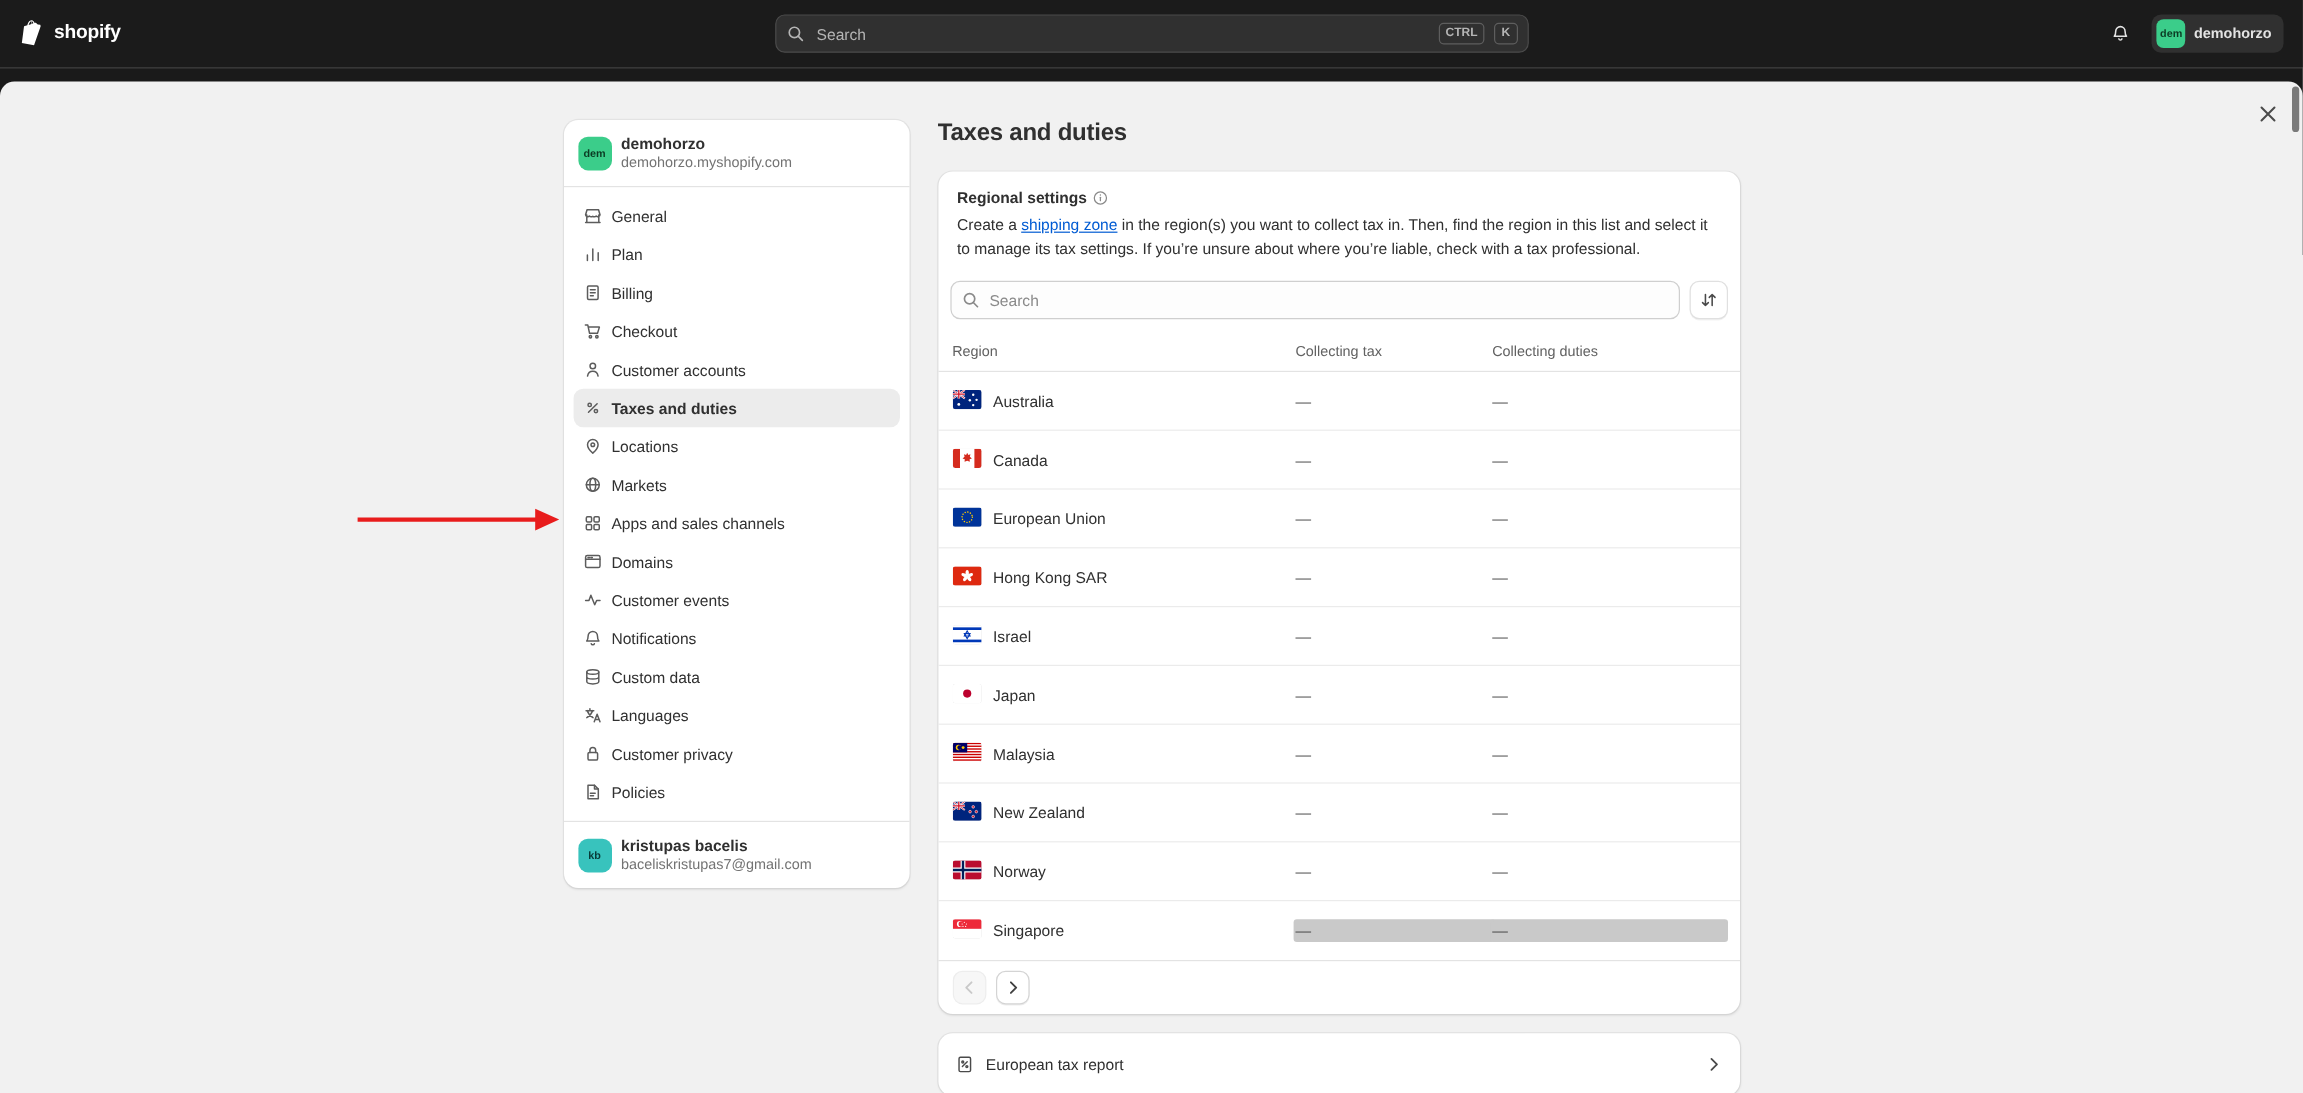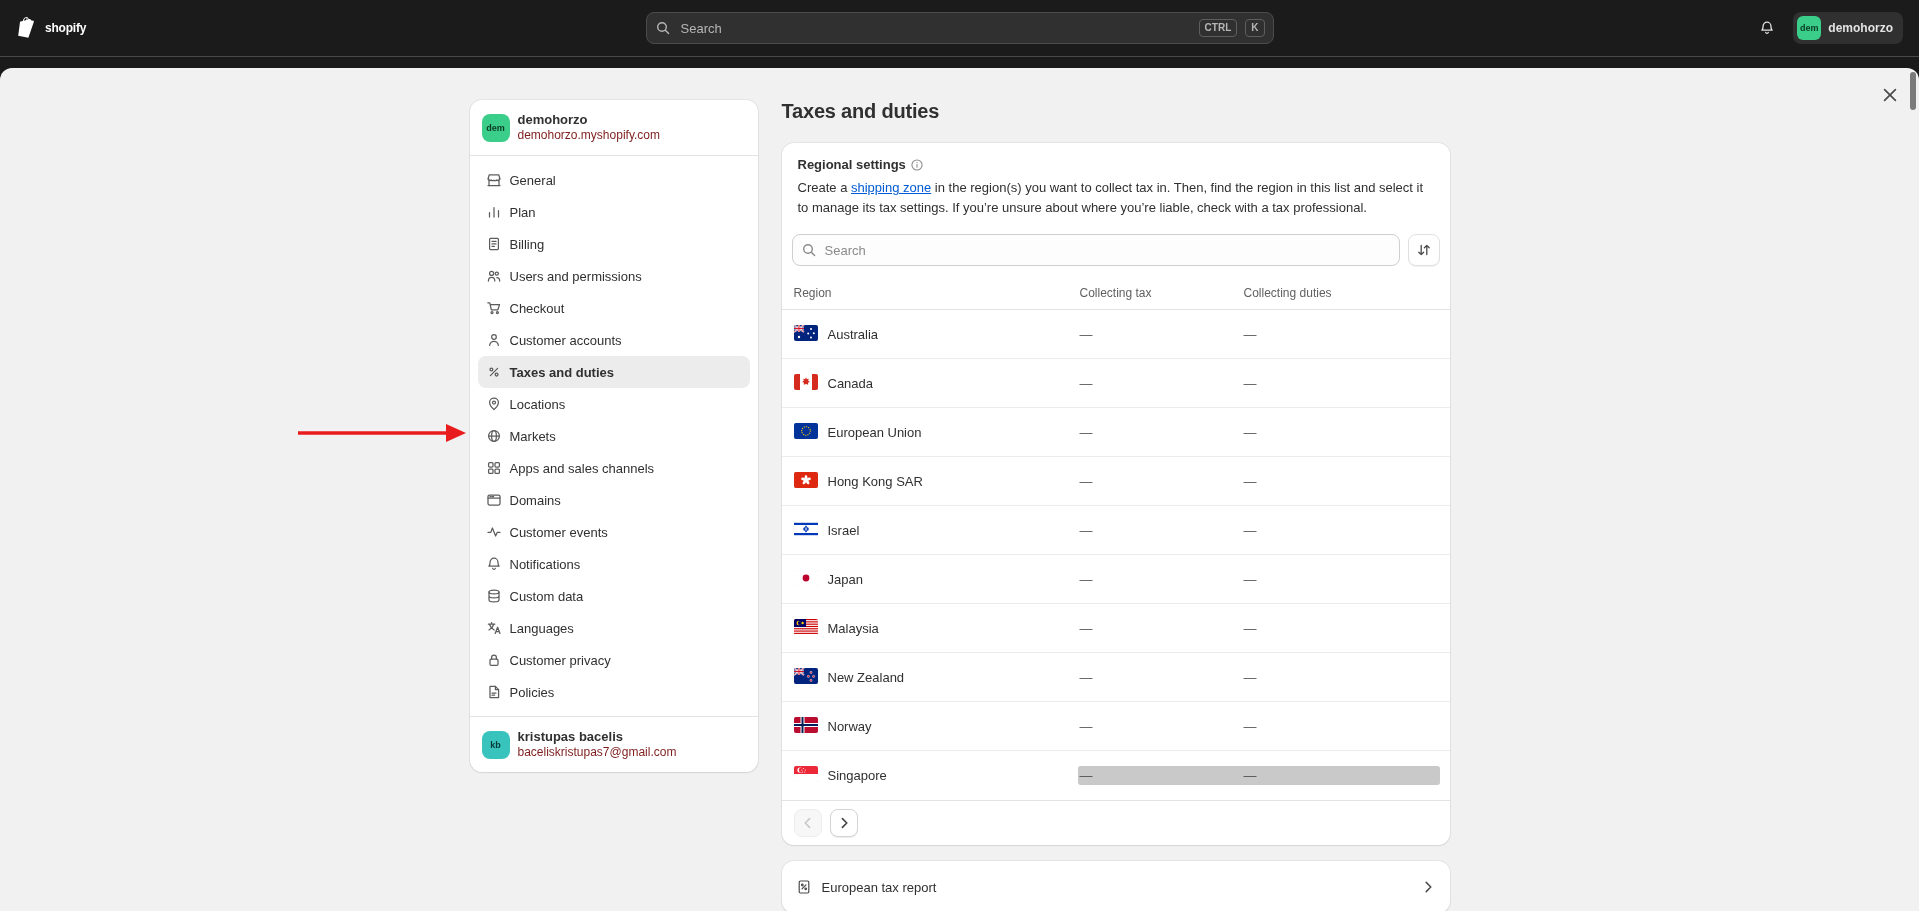--- a/index.html
+++ b/index.html
@@ -10,21 +10,21 @@
     font-family:"Liberation Sans", sans-serif;
     color:#303030;
     position:relative;
   }
   
   .topbar {
     height:56px; background:#1b1b1b; display:flex; align-items:center;
     justify-content:space-between; padding:0 16px; position:relative; z-index:5;
   }
   .brand { display:flex; align-items:center; gap:7px; }
-  .brand-word { color:#fff; font-size:12px; font-weight:700; letter-spacing:-.2px; }
+  .brand-word { color:#fff; font-size:16px; font-weight:700; letter-spacing:-.2px; }
   .tb-search {
     position:absolute; left:50%; transform:translateX(-50%); top:12px;
     width:628px; height:32px; background:#303030; border:1px solid #4b4b4b;
     border-radius:8px; display:flex; align-items:center; gap:8px; padding:0 8px;
   }
   .tb-search input {
     flex:1; background:transparent; border:none; outline:none;
     color:#e3e3e3; font-size:13px; font-family:inherit;
   }
   .tb-search input::placeholder { color:#b5b5b5; }
@@ -71,21 +71,21 @@
   
   .sidebar { width:288px; flex:none; }
   .store-head { display:flex; align-items:center; gap:8px; padding:12px; border-bottom:1px solid #e3e3e3; }
   .avatar-md {
     width:28px; height:28px; border-radius:8px; flex:none;
     background:var(--store-avatar,#3bcd8a); color:#0b3c24;
     font-size:9px; font-weight:700; display:flex; align-items:center; justify-content:center;
   }
   .avatar-md.teal { background:var(--user-avatar,#38c3bd); color:#073b38; }
   .store-head .t1, .user-foot .t1 { font-size:13px; font-weight:700; line-height:16px; }
-  .store-head .t2, .user-foot .t2 { font-size:12px; color:#7f1d1d; line-height:15px; }
+  .store-head .t2, .user-foot .t2 { font-size:12px; color:#737373; line-height:15px; }
   .nav { padding:8px; }
   .nav-item {
     height:32px; display:flex; align-items:center; gap:8px; padding:0 8px;
     border-radius:8px; font-size:13px; color:#303030; cursor:pointer;
   }
   .nav-item .ic-wrap { width:16px; height:16px; color:#5c5c5c; flex:none; display:flex; }
   .nav-item.selected { background:#ececec; font-weight:700; }
   .user-foot { display:flex; align-items:center; gap:8px; padding:12px; border-top:1px solid #e3e3e3; }
 
   .ic { width:16px; height:16px; display:block; }
@@ -224,31 +224,20 @@
               <svg class="ic" viewBox="0 0 16 16" fill="none" stroke="currentColor" stroke-width="1.25" stroke-linecap="round" stroke-linejoin="round">
                 <rect x="3.6" y="2.4" width="8.8" height="11.2" rx="1"></rect>
                 <path d="M6 5.4h4M6 7.9h4M6 10.4h2.4"></path>
               </svg>
             </span>
             <span class="nav-label">Billing</span>
           </div>
           <div class="nav-item">
             <span class="ic-wrap">
               <svg class="ic" viewBox="0 0 16 16" fill="none" stroke="currentColor" stroke-width="1.25" stroke-linecap="round" stroke-linejoin="round">
-                <circle cx="5.6" cy="5.4" r="2"></circle>
-                <path d="M2.4 13c0-2.1 1.4-3.6 3.2-3.6S8.8 10.9 8.8 13"></path>
-                <circle cx="10.8" cy="5.6" r="1.6"></circle>
-                <path d="M10.8 9.6c1.7 0 2.9 1.5 2.9 3.4"></path>
-              </svg>
-            </span>
-            <span class="nav-label">Users and permissions</span>
-          </div>
-          <div class="nav-item">
-            <span class="ic-wrap">
-              <svg class="ic" viewBox="0 0 16 16" fill="none" stroke="currentColor" stroke-width="1.25" stroke-linecap="round" stroke-linejoin="round">
                 <path d="M1.8 2.8h2l1.5 7h6.6l1.6-5.2H4.4"></path>
                 <circle cx="6" cy="12.6" r="1"></circle>
                 <circle cx="11.4" cy="12.6" r="1"></circle>
               </svg>
             </span>
             <span class="nav-label">Checkout</span>
           </div>
           <div class="nav-item">
             <span class="ic-wrap">
               <svg class="ic" viewBox="0 0 16 16" fill="none" stroke="currentColor" stroke-width="1.25" stroke-linecap="round" stroke-linejoin="round">

